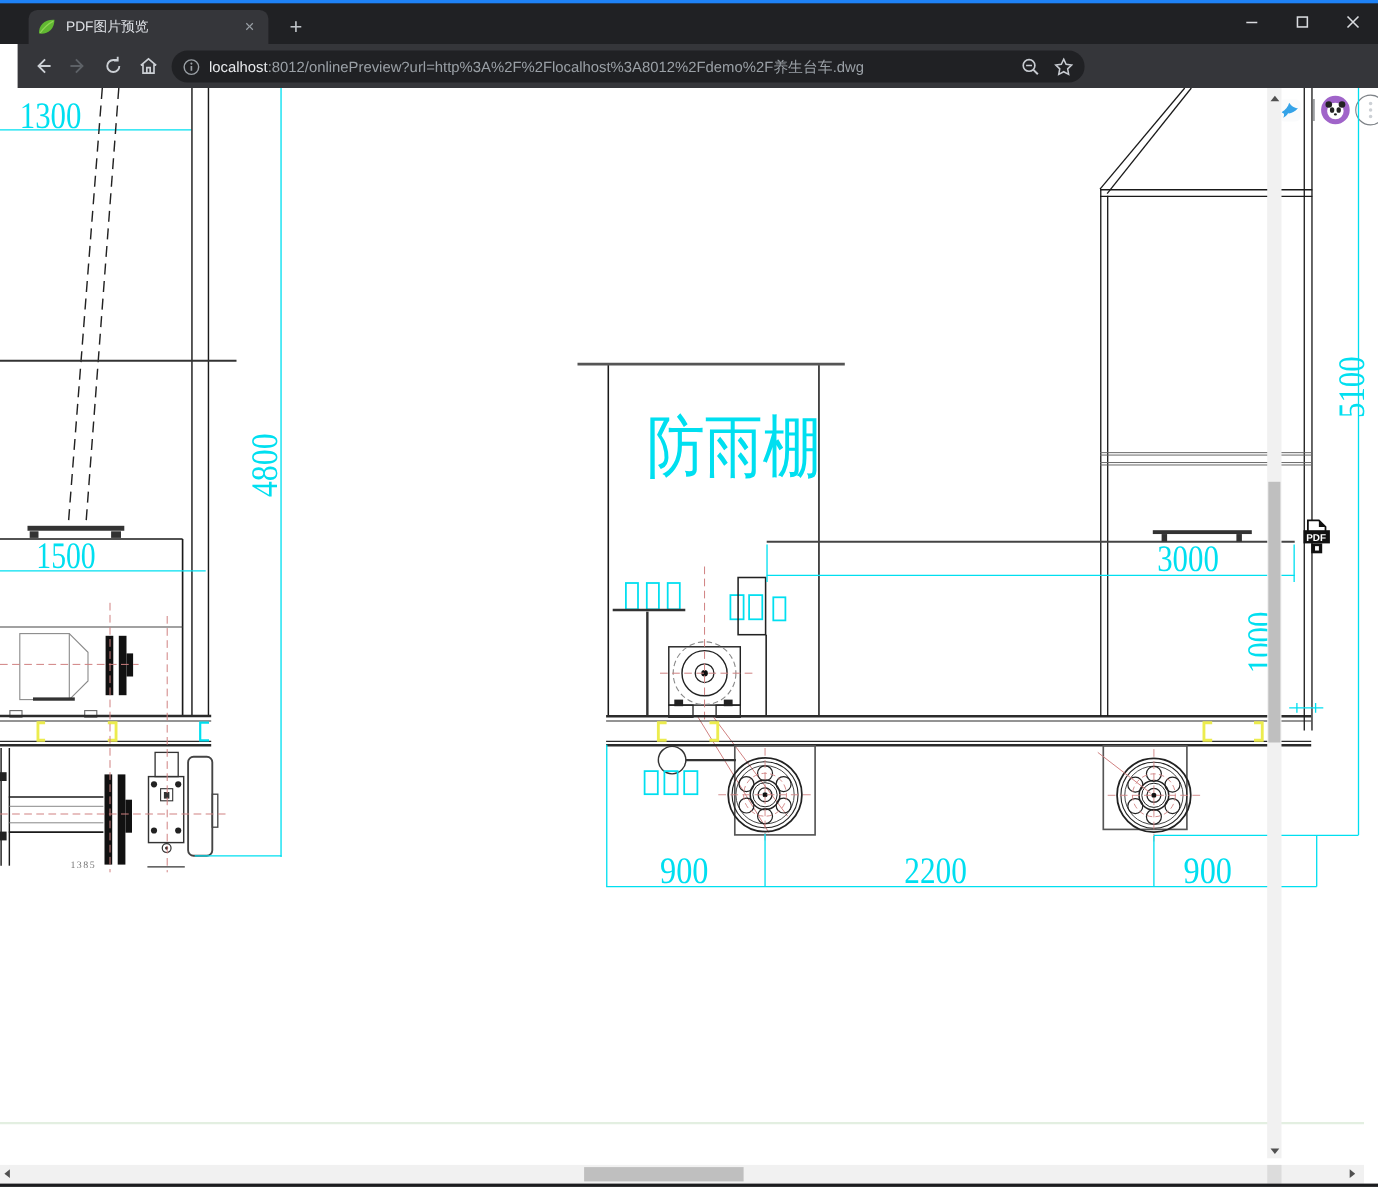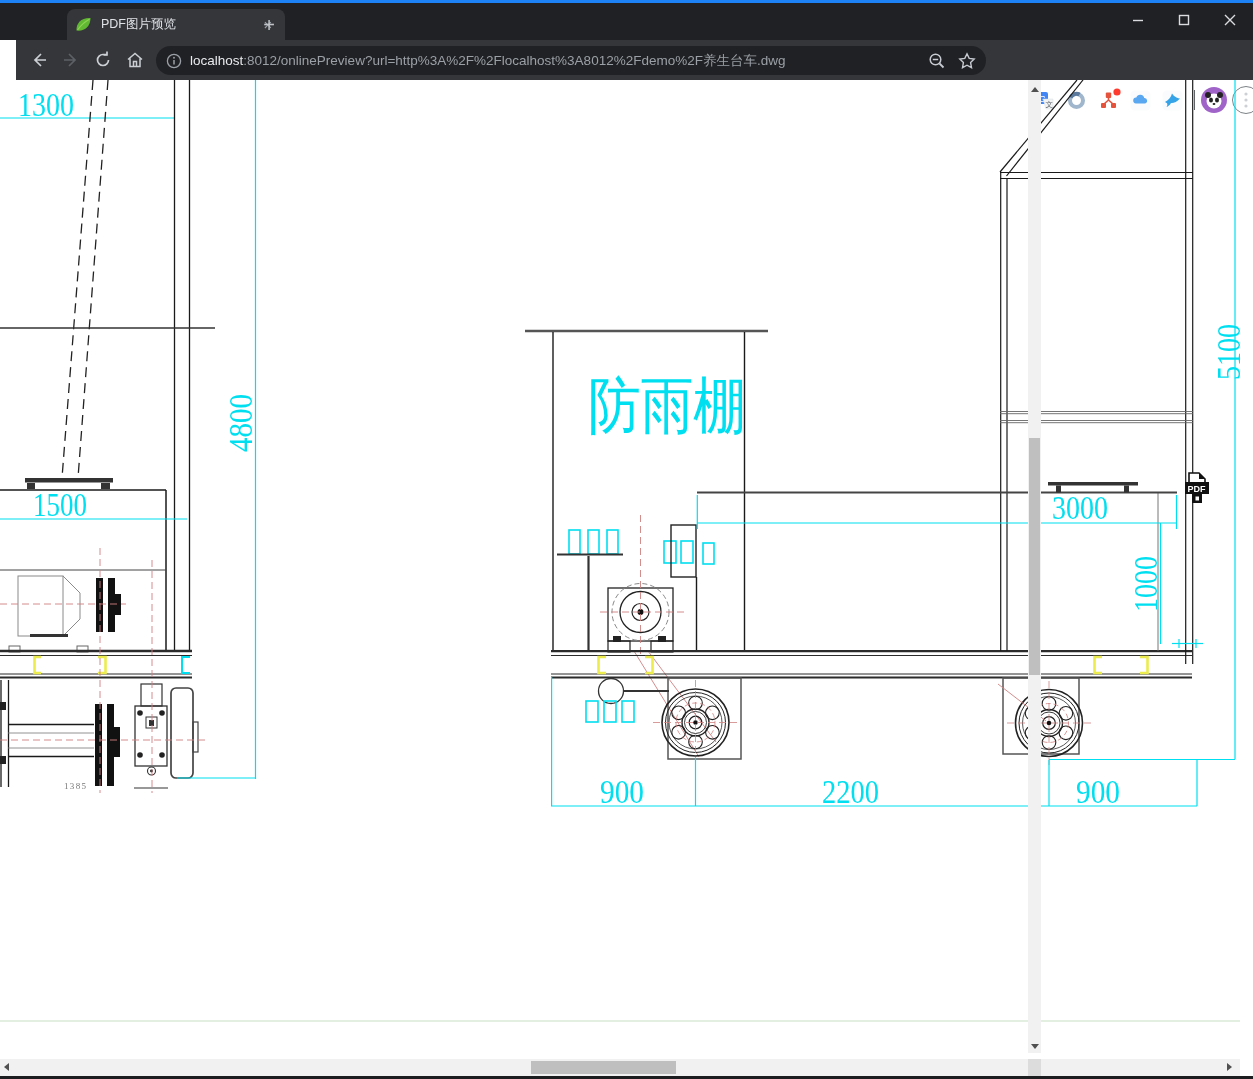--- a/index.html
+++ b/index.html
@@ -2,42 +2,42 @@
 <html><head>
 <meta charset="utf-8">
 <style>
   html,body{margin:0;padding:0;background:#fff;width:1253px;height:1079px;overflow:hidden;
     font-family:"Liberation Sans", sans-serif;}
   .window{position:relative;width:1253px;height:1079px;background:#fff;}
   
   .accent-strip{position:absolute;top:0;left:0;width:100%;height:3px;background:#1e82f7;}
   .titlebar{position:absolute;top:0;left:0;width:100%;height:40px;background:#202124;}
   .tab{position:absolute;left:26px;top:9px;width:218px;height:31px;background:#35363a;
-    border-radius:8px 8px 0 0;display:flex;align-items:center;padding:0 8px;box-sizing:border-box;margin-left:41px;}
+    border-radius:8px 8px 0 0;display:flex;align-items:center;padding:0 8px;box-sizing:border-box;}
   .tab-title{color:#dee1e6;font-size:12.5px;margin-left:9px;flex:1;white-space:nowrap;overflow:hidden;}
   .tab-close{color:#9aa0a6;font-size:15px;width:18px;height:18px;line-height:17px;text-align:center;border-radius:50%;}
   .newtab{position:absolute;left:258px;top:15px;width:22px;height:22px;color:#c0c4c9;font-size:20px;
     line-height:21px;text-align:center;}
   .wincontrols{position:absolute;right:0;top:0;height:40px;display:flex;align-items:center;}
   .winbtn{width:46px;height:40px;display:flex;align-items:center;justify-content:center;color:#dadce0;}
   
   .toolbar{position:absolute;top:40px;left:16px;width:100%;height:40px;background:#35363a;display:flex;align-items:center;}
   .navbtn{width:30px;height:30px;display:flex;align-items:center;justify-content:center;margin-left:2px;}
   .navbtn:first-child{margin-left:8px;}
   .omnibox{position:absolute;left:140px;top:6px;width:830px;height:29px;background:#202124;
     border-radius:15px;display:flex;align-items:center;padding:0 10px;box-sizing:border-box;}
   .urltext{font-size:13.5px;color:#9aa0a6;margin-left:8px;white-space:nowrap;overflow:hidden;flex:1;}
   .urltext b{color:#e8eaed;font-weight:normal;}
   .ext-row{position:absolute;left:980px;top:40px;height:40px;display:flex;align-items:center;}
   .extbtn{width:26px;height:26px;display:flex;align-items:center;justify-content:center;position:relative;margin:0 3px;}
   .sep{width:1px;height:20px;background:#5f6368;margin:0 6px;}
   .avatar{width:26px;height:26px;border-radius:50%;background:#a064c9;display:flex;align-items:center;justify-content:center;}
   .menubtn{width:26px;height:26px;border:1.5px solid #7d8287;border-radius:50%;display:flex;align-items:center;justify-content:center;margin-left:5px;}
   
-  .content{position:absolute;top:80px;left:0;width:1041px;height:999px;background:#fff;}
+  .content{position:absolute;top:80px;left:0;width:1165px;height:999px;background:#fff;}
   .drawing-svg{position:absolute;top:0;left:0;}
   
   .sb-v{position:absolute;top:0;right:0;width:13px;height:973px;background:#f1f1f1;}
   .sb-v .thumb{position:absolute;left:1px;top:358px;width:11px;height:237px;background:#bfbfbf;}
   .sb-h{position:absolute;left:0;top:979px;width:1240px;height:17px;background:#f1f1f1;}
   .sb-h .thumb{position:absolute;left:531px;top:2px;width:145px;height:13px;background:#bfbfbf;}
   .sb-corner{position:absolute;right:0;top:979px;width:13px;height:17px;background:#dcdcdc;}
   .arr{position:absolute;width:0;height:0;}
   .arr-up{top:7px;left:3px;border-left:4px solid transparent;border-right:4px solid transparent;border-bottom:5px solid #505050;}
   .arr-down{bottom:4px;left:3px;border-left:4px solid transparent;border-right:4px solid transparent;border-top:5px solid #505050;}

